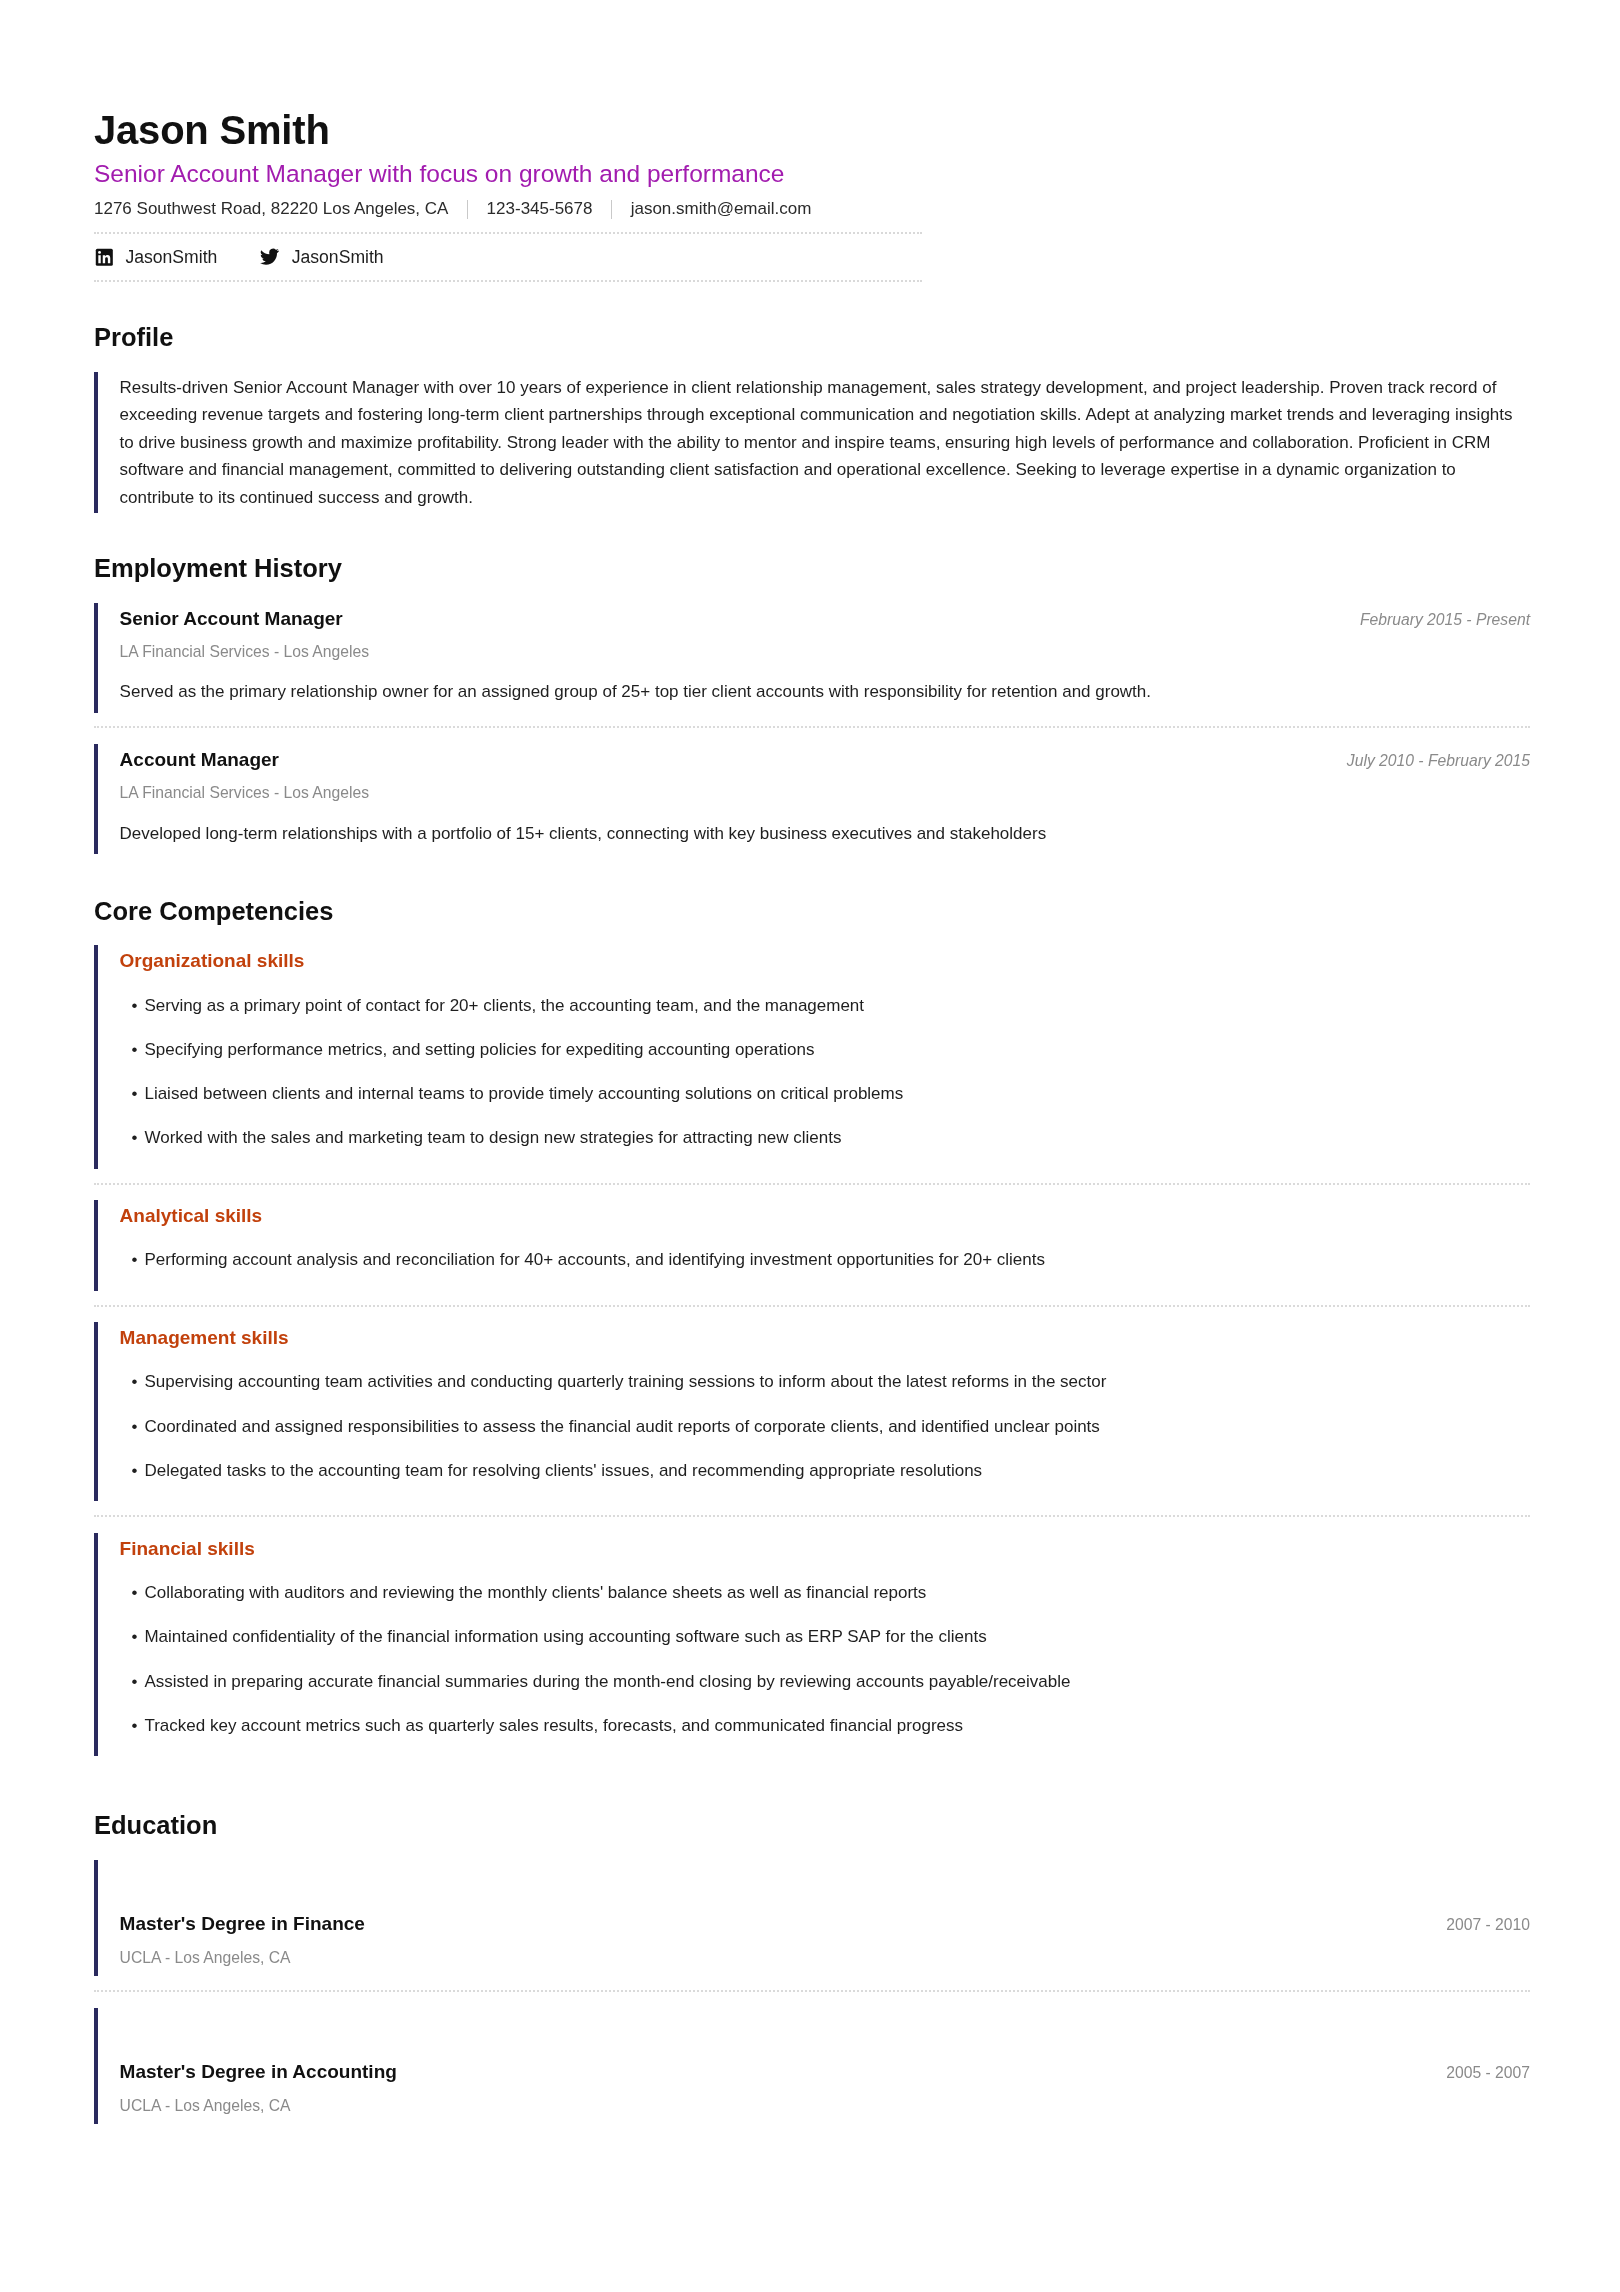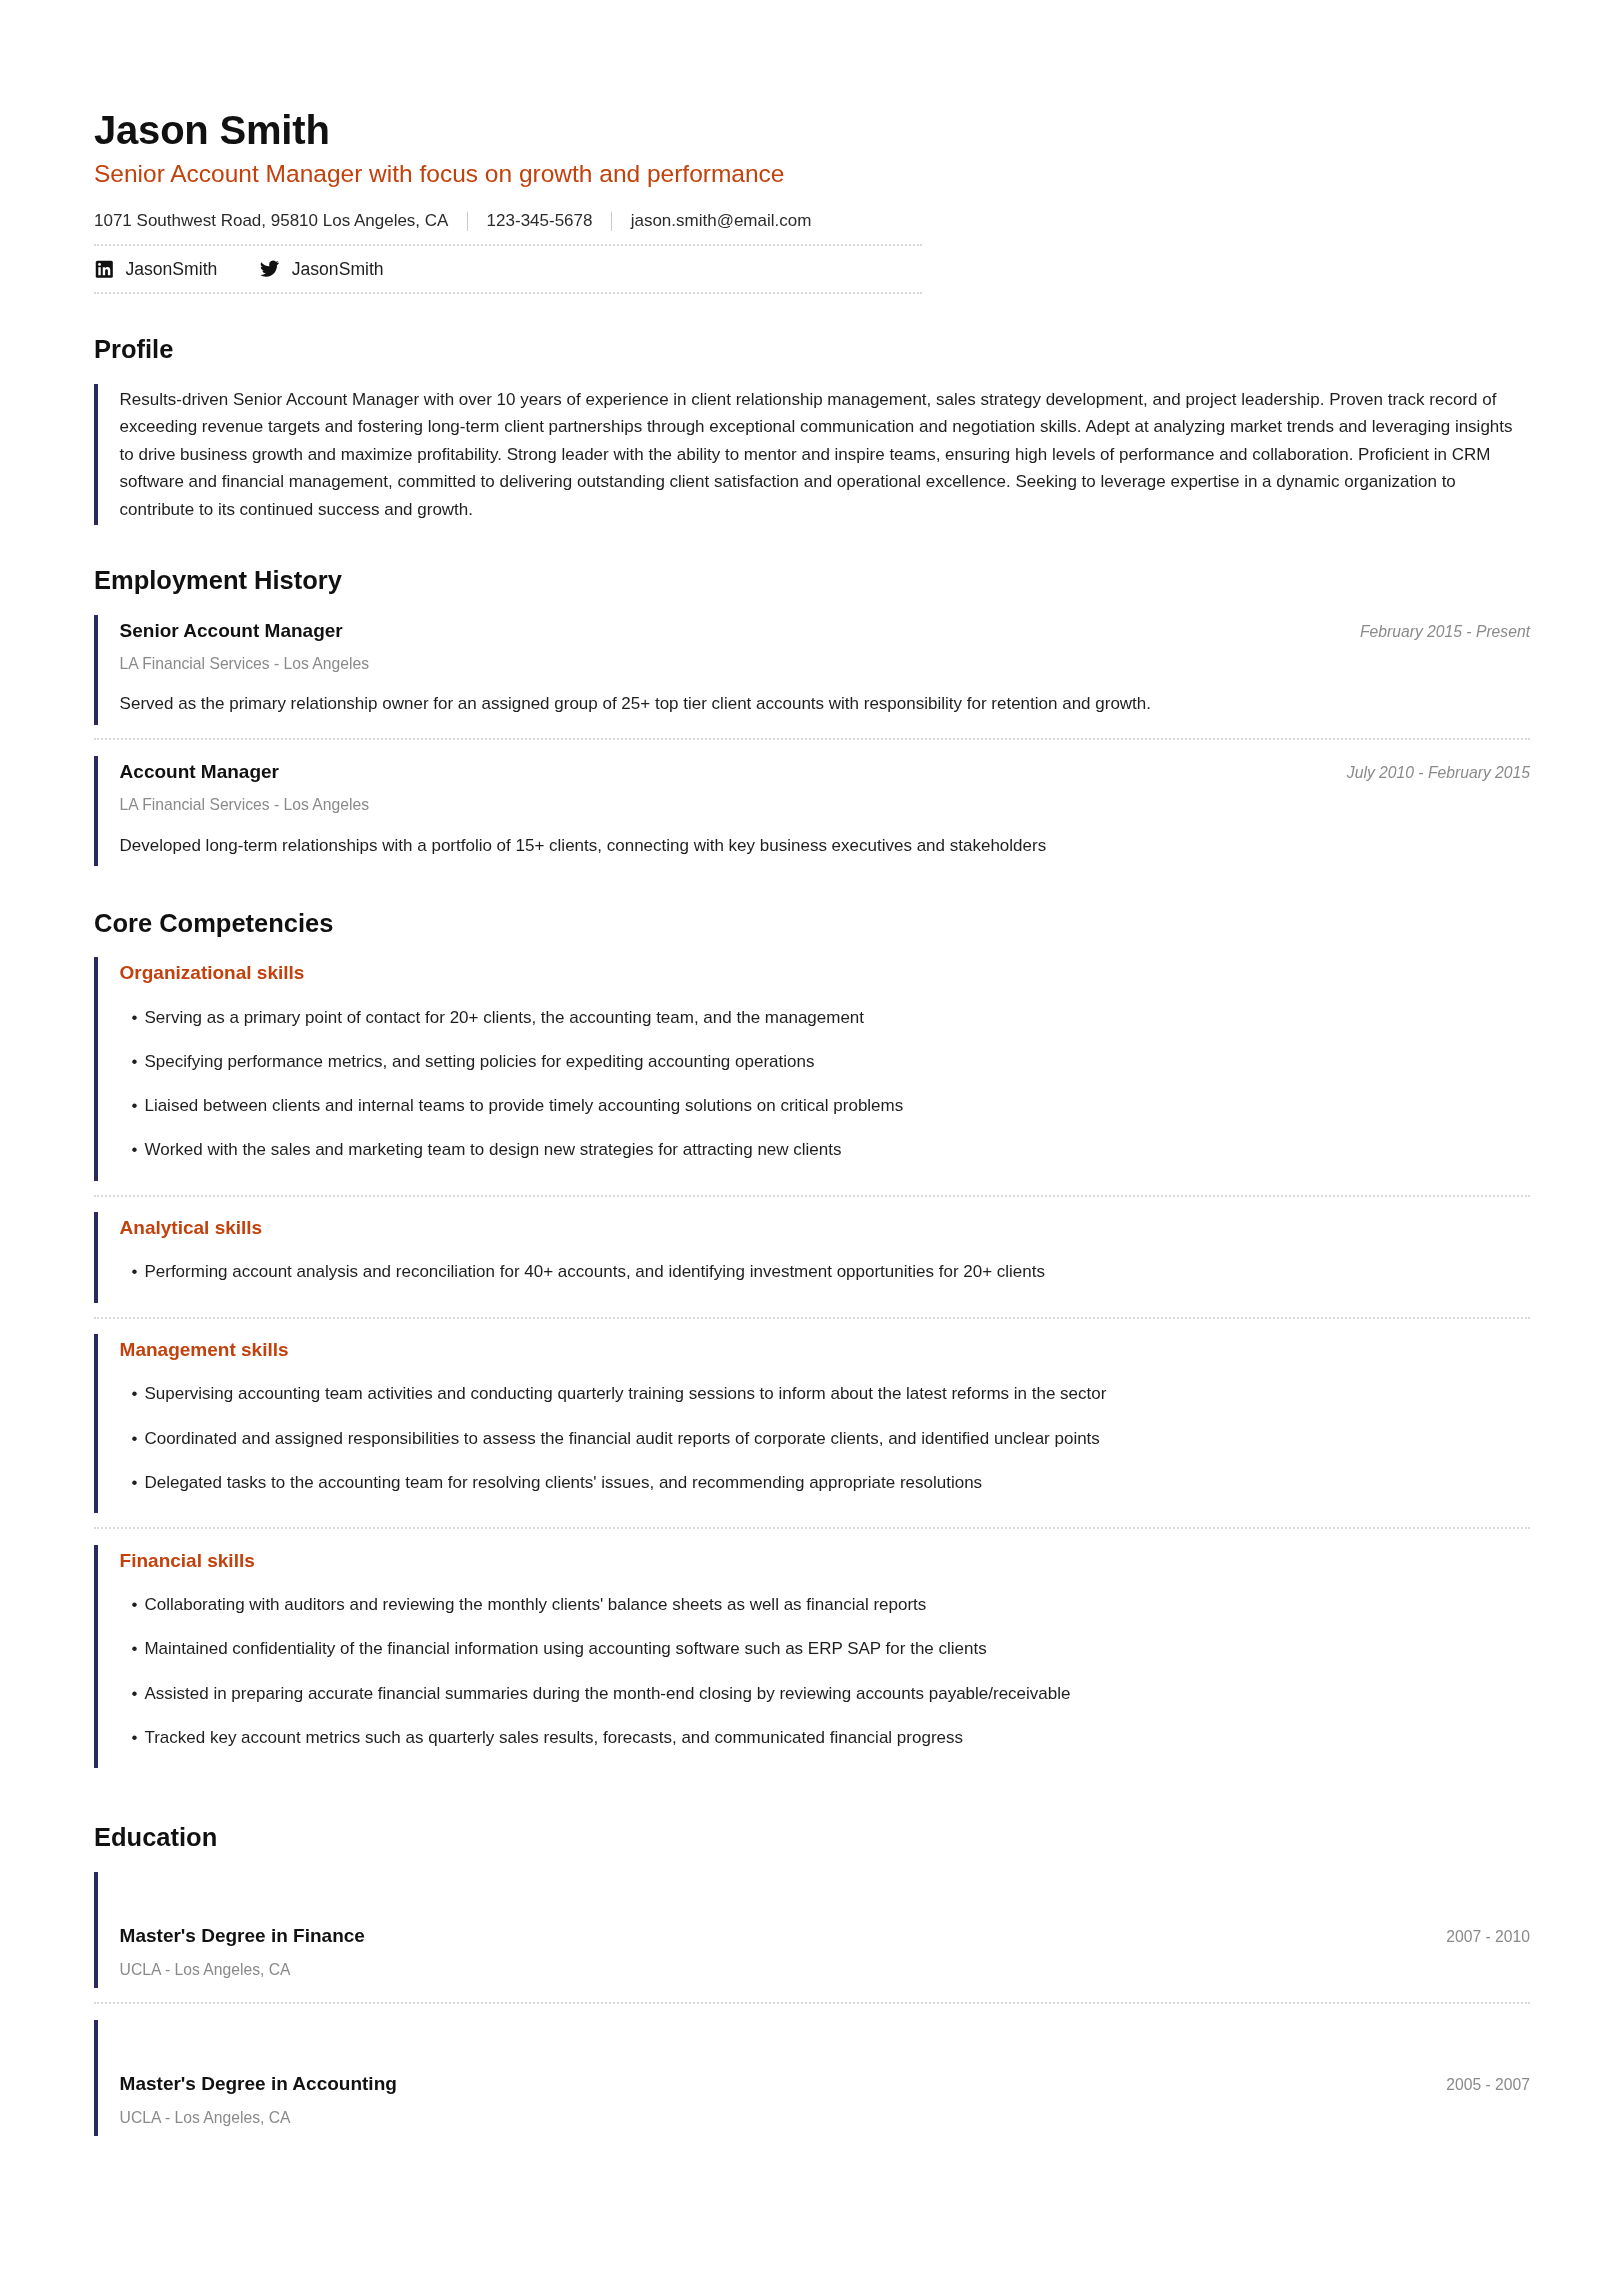--- a/index.html
+++ b/index.html
@@ -29,23 +29,23 @@
     font-size: 40px;
     font-weight: bold;
     letter-spacing: -0.2px;
     color: #111111;
     line-height: 1.12;
     margin: 0 0 5.9px 0;
   }
   .headline {
     font-size: 24.5px;
     font-weight: normal;
-    color: #c2410c;
+    color: #a21caf;
     line-height: 1.25;
-    margin: 0 0 22px 0;
+    margin: 0 0 10px 0;
   }
   .contact-row {
     display: flex;
     align-items: center;
     font-size: 17px;
     color: #2b2b2b;
     padding-bottom: 12.7px;
     border-bottom: 2px dotted #d9d9d9;
     width: 828px;
   }
@@ -204,21 +204,21 @@
 </head>
 <body>
 
 <div class="page">
 
   <div class="header">
     <h1 class="full-name">Jason Smith</h1>
     <div class="headline">Senior Account Manager with focus on growth and performance</div>
 
     <div class="contact-row">
-      <span class="contact-item">1071 Southwest Road, 95810 Los Angeles, CA</span>
+      <span class="contact-item">1276 Southwest Road, 82220 Los Angeles, CA</span>
       <span class="contact-sep"></span>
       <span class="contact-item">123-345-5678</span>
       <span class="contact-sep"></span>
       <span class="contact-item">jason.smith@email.com</span>
     </div>
 
     <div class="social-row">
       <div class="social-item">
         <span class="ic">
           <svg width="18.6" height="18.6" viewBox="0 0 24 24" aria-hidden="true">

